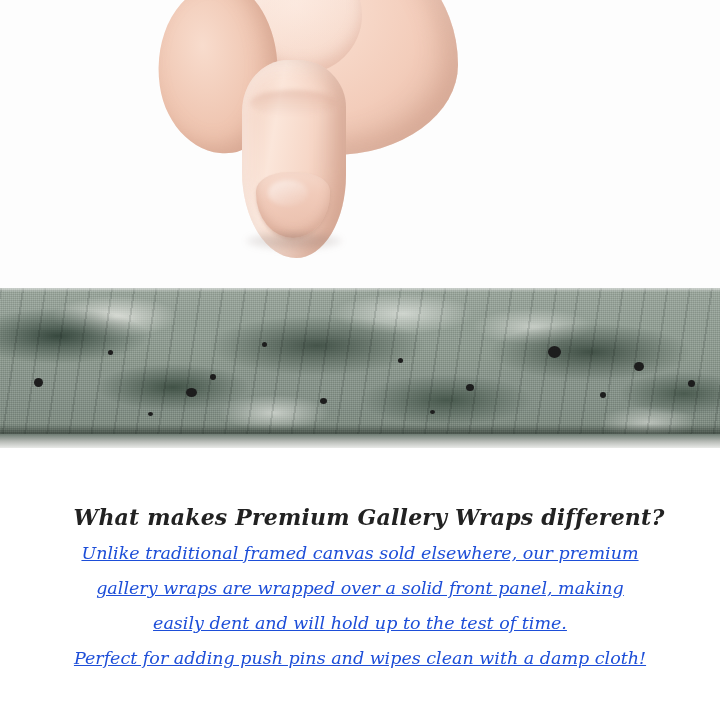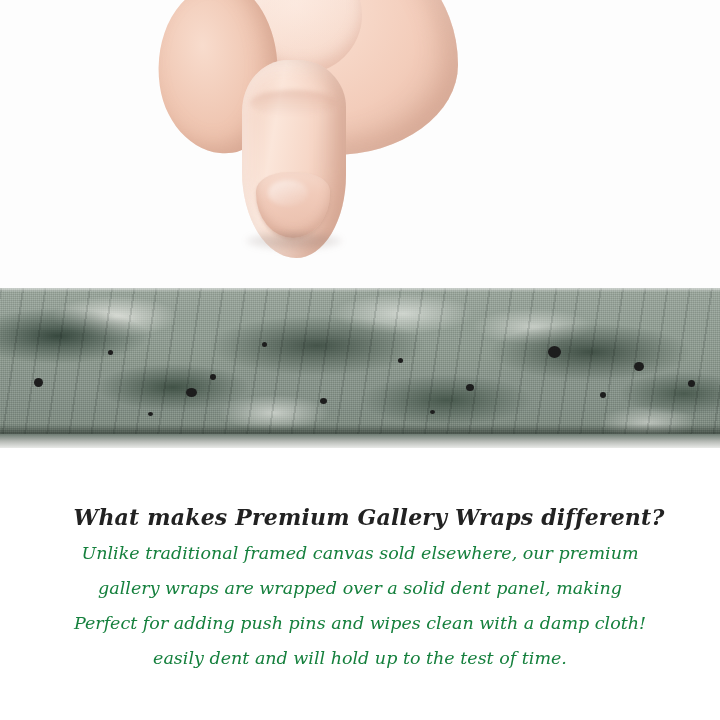--- a/index.html
+++ b/index.html
@@ -211,21 +211,22 @@
     font-weight: 700;
     letter-spacing: 0.2px;
     margin: 34px 0 10px 0;
     color: #222222;
     padding-left: 18px;
   }
   .caption-body p {
     margin: 8px 0 4px 0;
     font-size: 17.5px;
     line-height: 1.55;
-    color: #15803d;
+    color: #1d4ed8;
+    text-decoration: underline;
   }
 </style>
 </head>
 <body>
 
 <div class="stage">
 
   <div class="top-area">
     <div class="hand">
       <div class="knuckles"></div>
@@ -259,19 +260,19 @@
     </div>
     <div class="band-top-edge"></div>
     <div class="band-bottom-edge"></div>
     <div class="band-shadow"></div>
   </div>
 
   <div class="caption">
     <div class="caption-heading">What makes Premium Gallery Wraps different?</div>
     <div class="caption-body">
       <p>Unlike traditional framed canvas sold elsewhere, our premium</p>
-      <p>gallery wraps are wrapped over a solid dent panel, making</p>
+      <p>gallery wraps are wrapped over a solid front panel, making</p>
+      <p>easily dent and will hold up to the test of time.</p>
       <p>Perfect for adding push pins and wipes clean with a damp cloth!</p>
-      <p>easily dent and will hold up to the test of time.</p>
     </div>
   </div>
 
 </div>
 
 </body></html>

